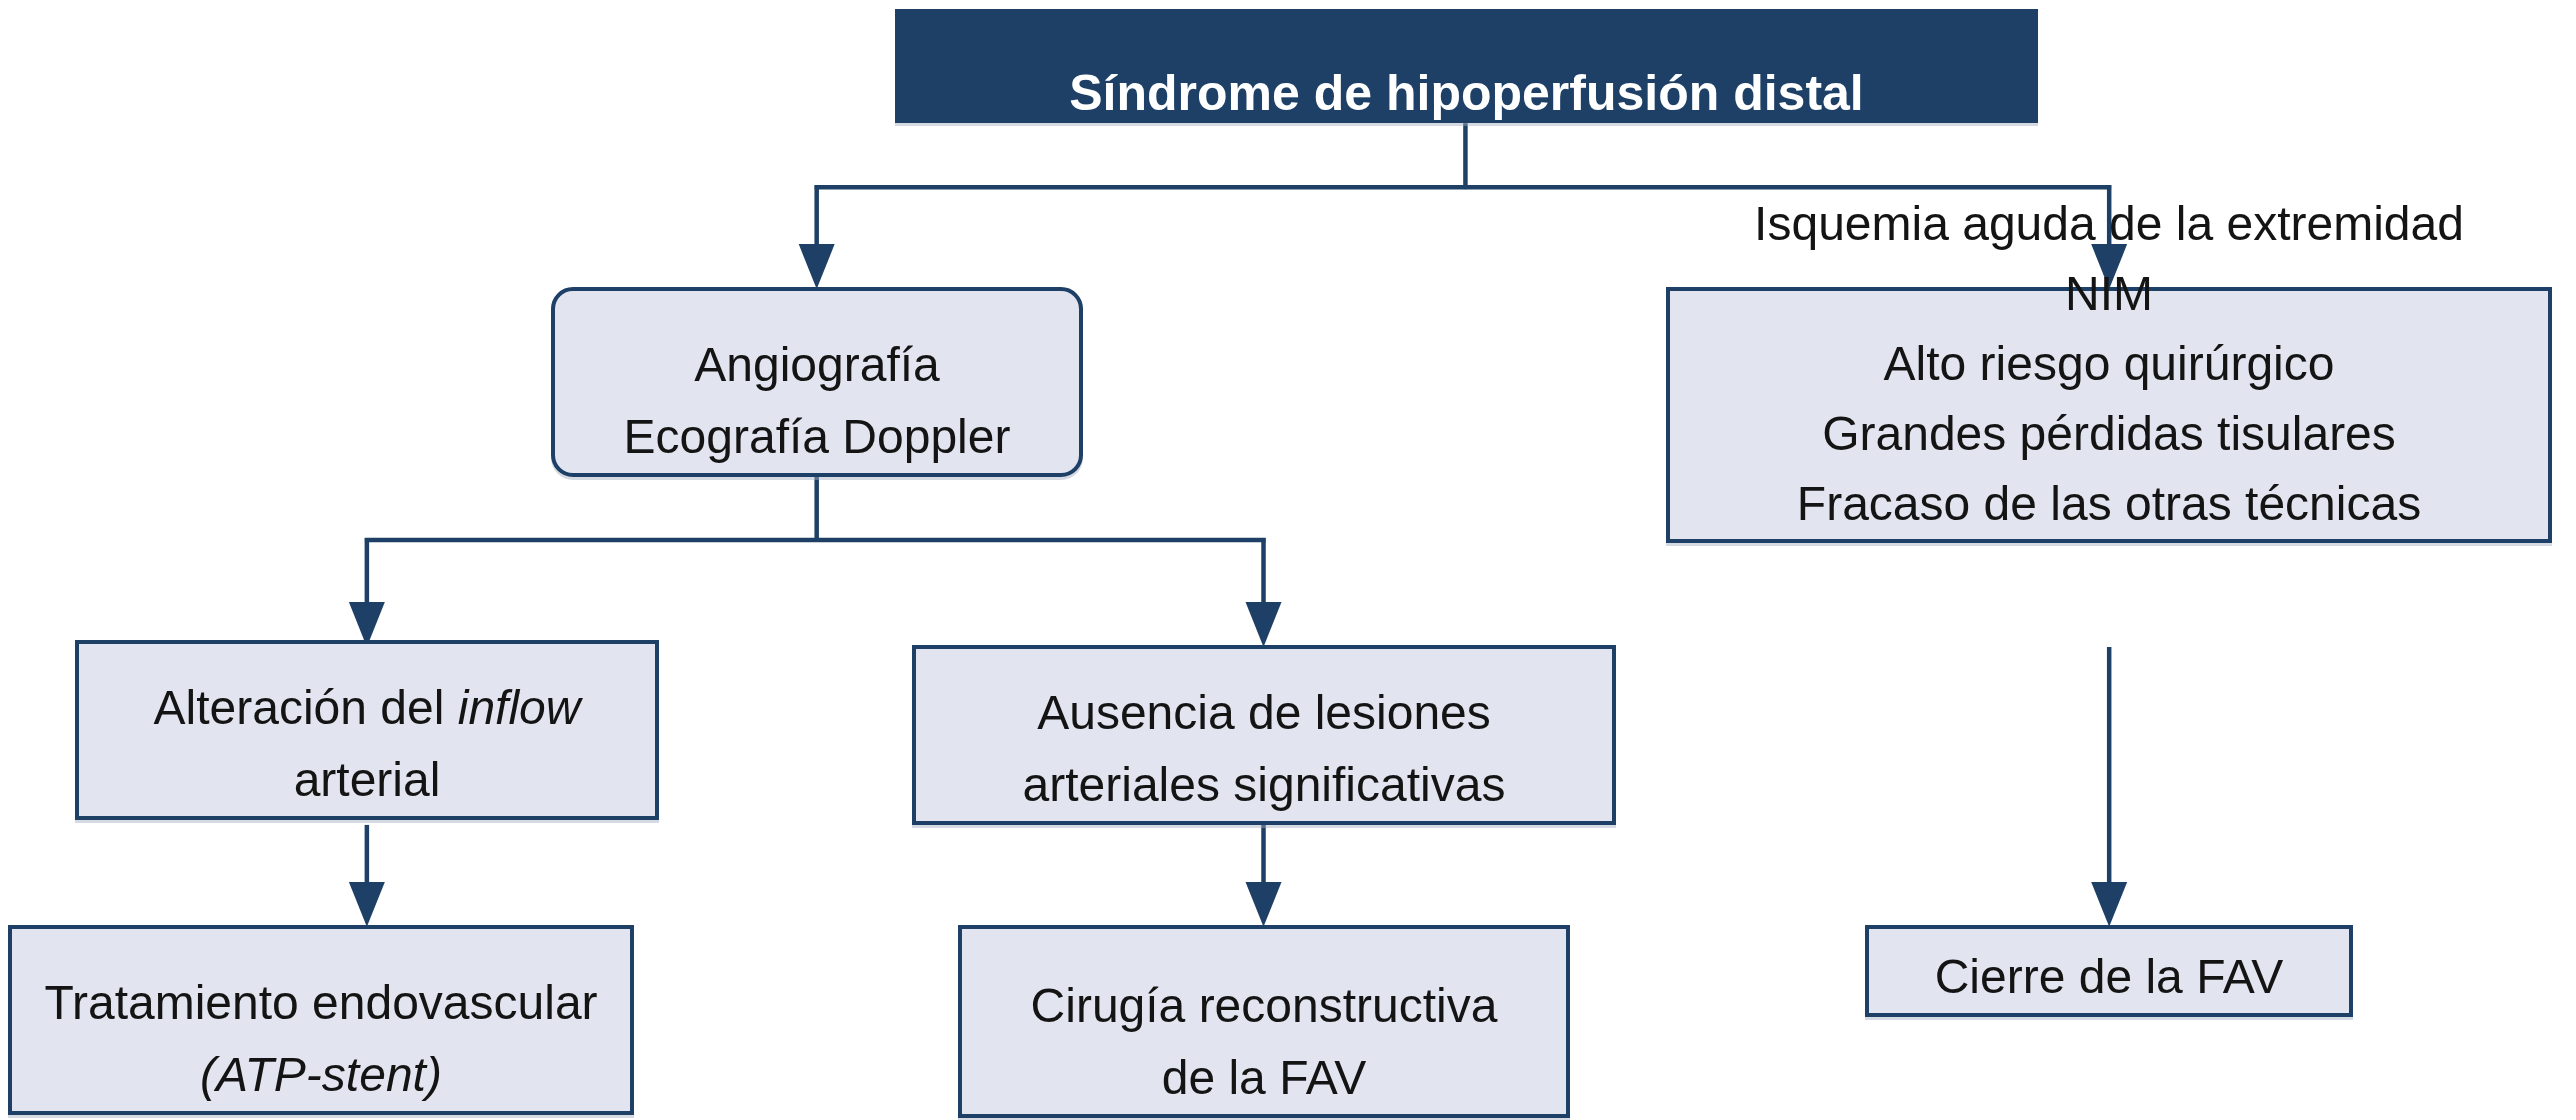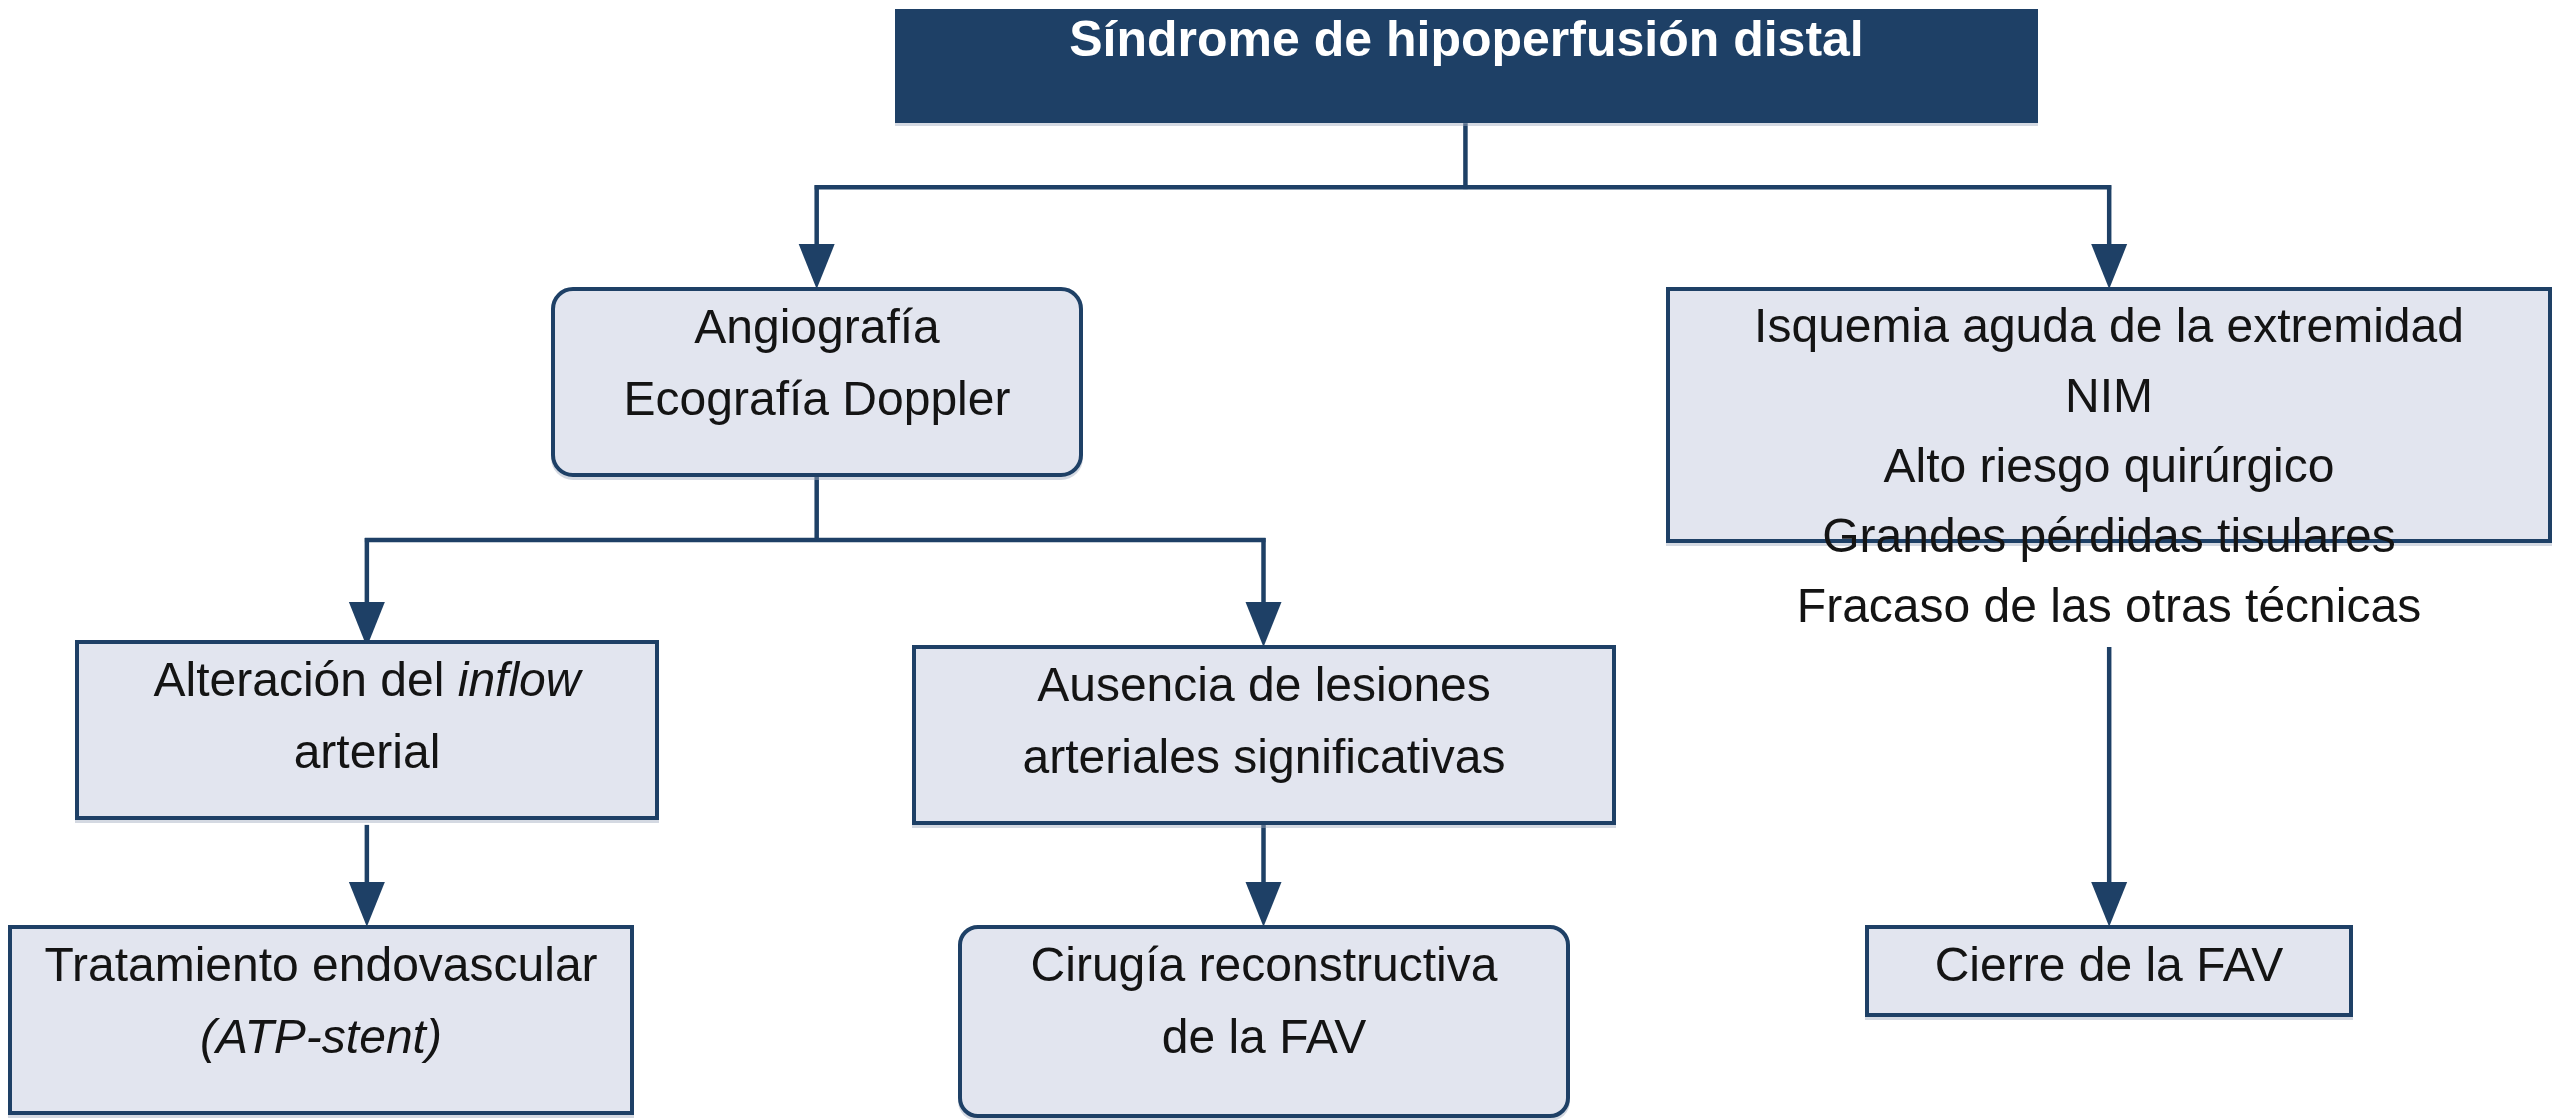--- a/index.html
+++ b/index.html
@@ -39,21 +39,21 @@
     stroke: none;
   }
   .node {
     position: absolute;
     box-sizing: border-box;
     background: var(--node-bg);
     border: 4px solid var(--node-border);
     color: var(--node-text);
     display: flex;
     flex-direction: column;
-    justify-content: flex-start;
+    justify-content: flex-end;
     align-items: center;
     text-align: center;
     font-size: 48px;
     line-height: 72px;
     box-shadow: 0 3px 0 rgba(160,170,190,0.45);
   }
   .node .ln { white-space: nowrap; }
   .node-title {
     left: 895px; top: 9px; width: 1143px; height: 114px;
     background: var(--header-bg);
@@ -62,21 +62,21 @@
     font-weight: bold;
     font-size: 50px;
     line-height: 60px;
     box-shadow: 0 3px 0 rgba(160,170,190,0.45);
   }
   .node-angiografia { left: 551px;  top: 287px; width: 532px; height: 190px; border-radius: 22px; }
   .node-isquemia    { left: 1666px; top: 287px; width: 886px; height: 256px; line-height: 70px; }
   .node-alteracion  { left: 75px;   top: 640px; width: 584px; height: 180px; }
   .node-ausencia    { left: 912px;  top: 645px; width: 704px; height: 180px; }
   .node-tratamiento { left: 8px;    top: 925px; width: 626px; height: 190px; }
-  .node-cirugia     { left: 958px;  top: 925px; width: 612px; height: 193px; border-radius: 20px; }
+  .node-cirugia     { left: 958px;  top: 925px; width: 612px; height: 193px; }
   .node-cierre      { left: 1865px; top: 925px; width: 488px; height: 92px; }
   .it { font-style: italic; }
 </style>
 </head>
 <body>
 
 <div class="canvas">
 
   <svg class="connectors" viewBox="0 0 2577 1121" aria-hidden="true">
 

